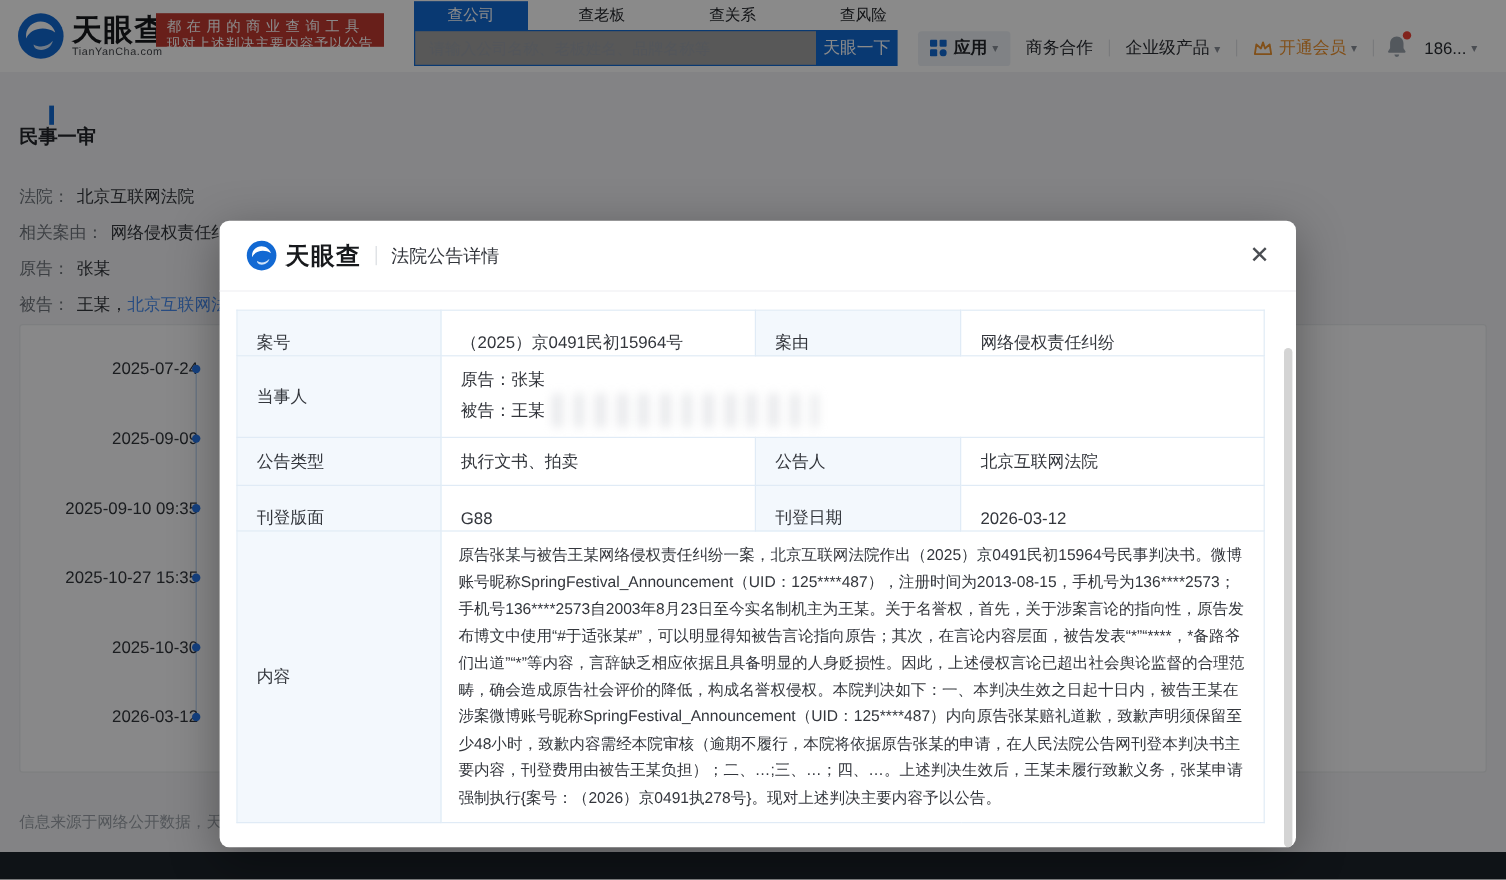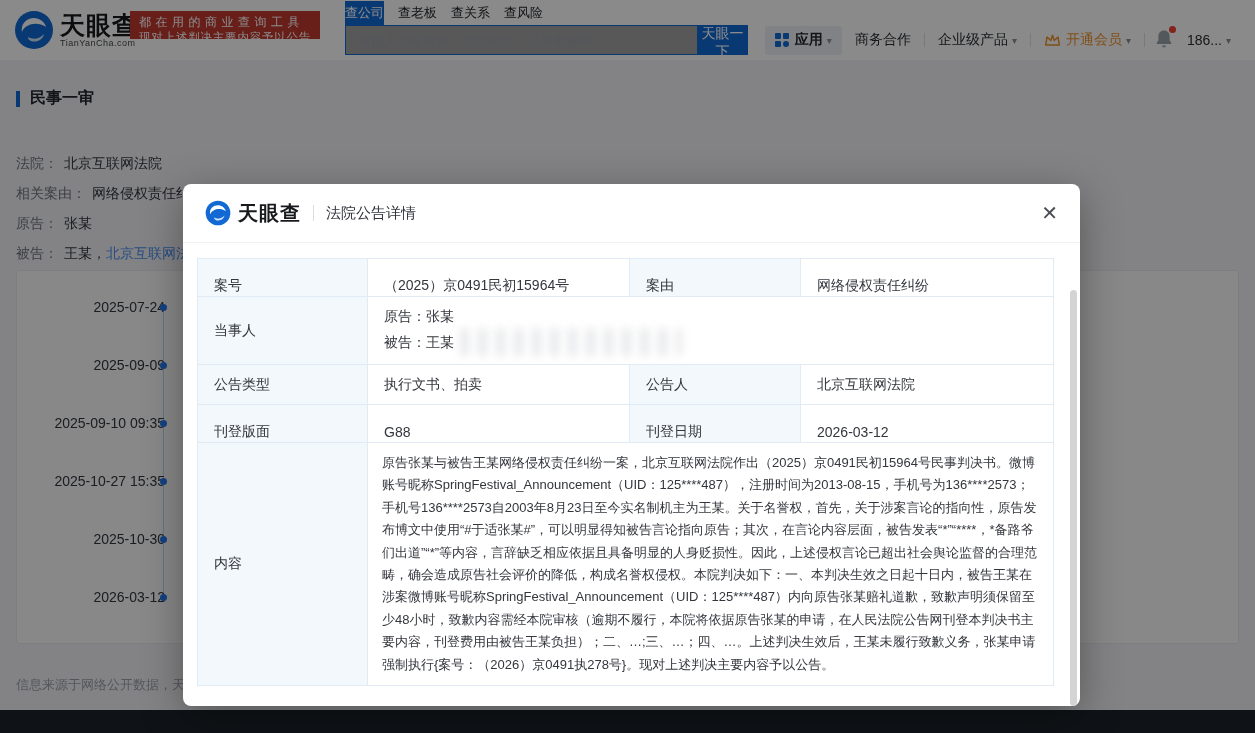--- a/index.html
+++ b/index.html
@@ -12,42 +12,42 @@
   .logo-wrap { position:absolute; left:14px; top:10px; display:flex; align-items:center; }
   .brand-block { margin-left:6px; }
   .brand-title { font-size:25px; font-weight:bold; color:#17191c; line-height:26px; letter-spacing:1px; }
   .brand-domain { font-size:9px; color:#45484d; letter-spacing:.5px; }
   .badge { position:absolute; left:130px; top:11px; height:28px; background:#c13a31; color:#fff; padding:4px 9px; }
   .badge .b1 { font-size:12px; letter-spacing:4.5px; line-height:15px; }
   .badge .b2 { font-size:11.5px; letter-spacing:.8px; line-height:15px; }
 
   .search-area { position:absolute; left:345px; top:4px; }
   .stabs { display:flex; height:21px; align-items:flex-end; }
-  .stab { font-size:13px; color:#23262b; padding:3px 0; cursor:pointer; }
+  .stab { font-size:13px; color:#23262b; padding:3px 28px; cursor:pointer; }
   .stab.active { background:#1269d3; color:#fff; }
   .stab + .stab { margin-left:14px; }
   .sbox { display:flex; margin-top:0; width:403px; height:30px; }
   .sbox input { flex:1; border:1px solid #1269d3; border-right:none; padding:0 12px; font-size:13px; color:#333; outline:none; background:#a3a3a3; font-family:inherit; }
   .sbox input::placeholder { color:#9aa0a8; }
-  .sbtn { width:51px; background:#1269d3; color:#fff; font-size:14px; border:none; cursor:pointer; font-family:inherit; }
+  .sbtn { width:68px; background:#1269d3; color:#fff; font-size:14px; border:none; cursor:pointer; font-family:inherit; }
 
   .nav { position:absolute; right:24px; top:25px; height:30px; display:flex; align-items:center; font-size:14px; color:#2a2d33; }
   .nav .caret { font-size:10px; color:#8a8f98; margin-left:4px; }
   .apps-btn { display:flex; align-items:center; background:#edf1f6; border-radius:3px; height:29px; padding:0 10px; cursor:pointer; font-weight:bold; color:#23262b; }
   .grid-ic { width:14px; height:14px; margin-right:6px; }
   .nav-item { margin:0 13px; cursor:pointer; white-space:nowrap; }
   .nav-div { width:1px; height:14px; background:#dfe2e6; }
   .vip { color:#ef9430; display:flex; align-items:center; cursor:pointer; }
   .vip svg { margin-right:5px; }
   .bell-wrap { position:relative; margin:0 14px 0 10px; cursor:pointer; }
   .bell-dot { position:absolute; right:-3px; top:-3px; width:7px; height:7px; border-radius:50%; background:#f04134; }
   .user { display:flex; align-items:center; cursor:pointer; color:#2a2d33; }
 
   
-  .sec-title { position:absolute; left:16px; top:88px; display:flex; align-items:center; }
+  .sec-title { position:absolute; left:16px; top:88px; display:flex; align-items:center;flex-direction:column; }
   .sec-bar { width:4px; height:16px; background:#1269d3; margin-right:10px; }
   .sec-text { font-size:16px; font-weight:bold; color:#23262b; }
   .field { position:absolute; left:16px; font-size:14px; color:#33363c; white-space:nowrap; }
   .field .flabel { color:#70757d; margin-right:6px; }
   .field a { color:#4a8df0; text-decoration:none; }
   .card { position:absolute; left:16px; top:270px; width:1223px; height:374px; background:#fbfcfd; border:1px solid #e7e9ec; border-radius:3px; }
   .tl-date { position:absolute; width:130px; left:18px; text-align:right; font-size:14px; color:#33363c; }
   .tl-dot { position:absolute; left:143px; width:7px; height:7px; border-radius:50%; background:#2878ee; }
   .tl-line { position:absolute; left:146px; top:37px; width:1px; height:290px; background:#b9d3f2; }
   .src-note { position:absolute; left:16px; top:676px; font-size:13px; color:#9ba0a8; }

